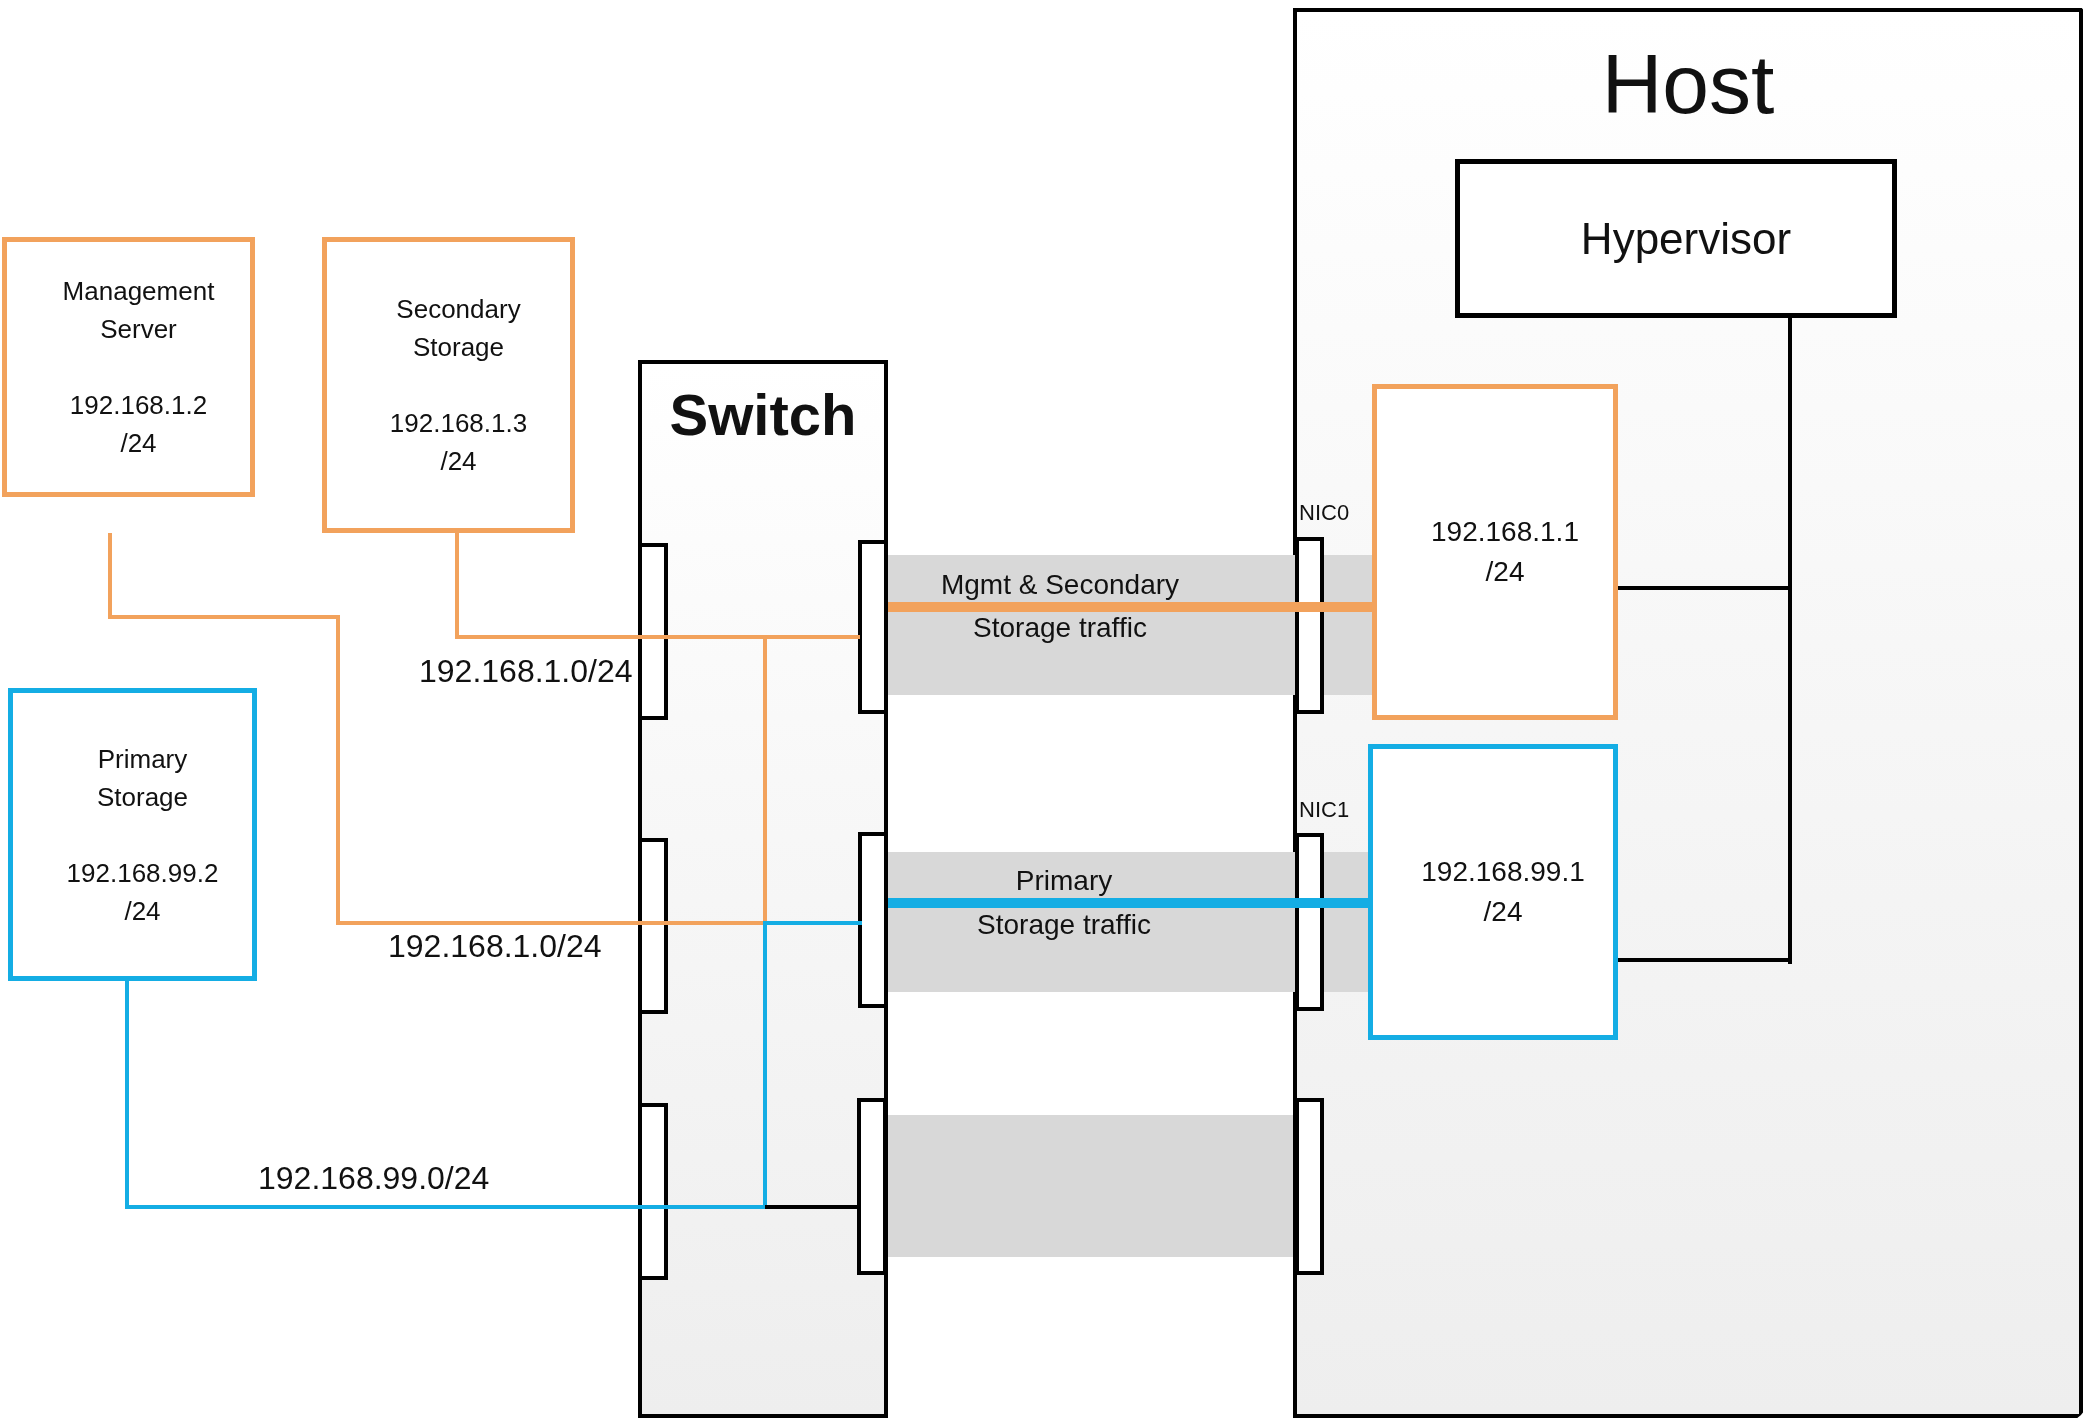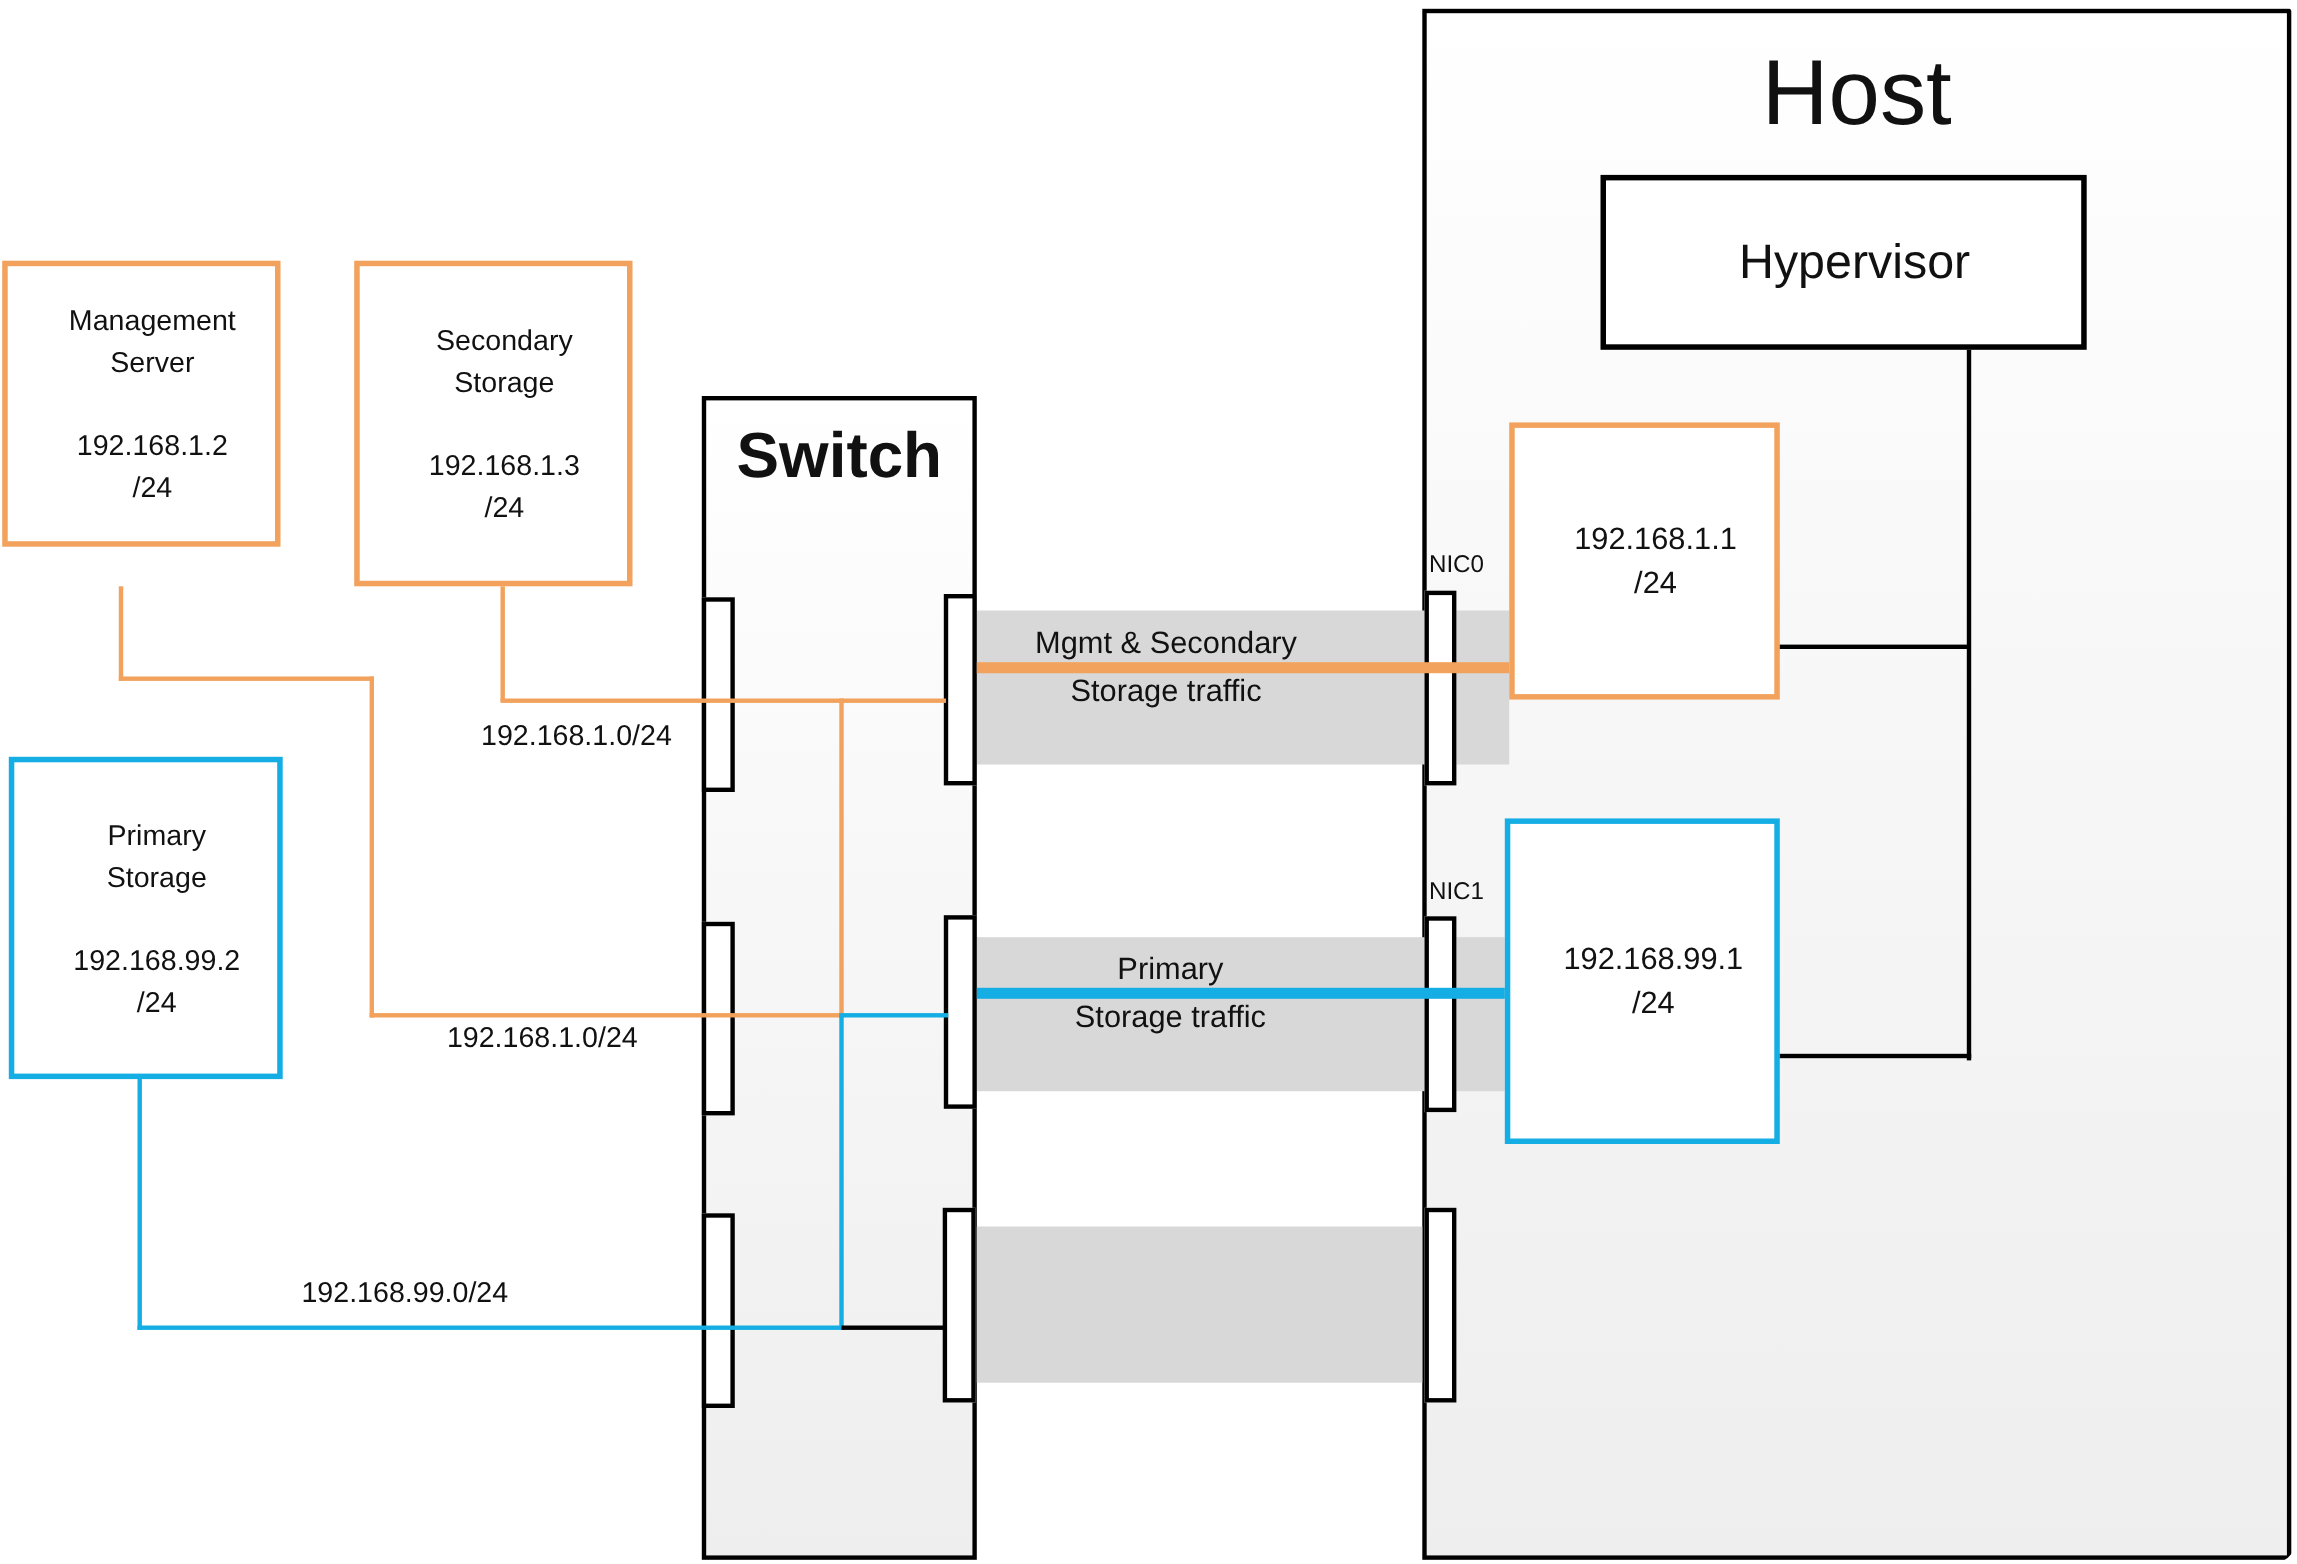--- a/index.html
+++ b/index.html
@@ -28,21 +28,21 @@
   
   .band{position:absolute;background:var(--band_gray);}
   
   .port{position:absolute;box-sizing:border-box;background:#ffffff;border:4px solid var(--black);}
   
   .seg{position:absolute;}
   .seg.orange{background:var(--orange);}
   .seg.blue{background:var(--blue);}
   .seg.black{background:var(--black);}
   
-  .lbl{position:absolute;font-size:26px;white-space:nowrap;}
+  .lbl{position:absolute;font-size:32px;white-space:nowrap;}
   .lbl.center{text-align:center;}
   .nic-lbl{position:absolute;font-size:22px;white-space:nowrap;}
   .band-lbl{position:absolute;text-align:center;font-size:28px;line-height:30px;white-space:nowrap;}
 </style>
 </head>
 <body>
 
 <div class="canvas">
 
   <div class="big-box" style="left:1293px;top:8px;width:790px;height:1410px;">
@@ -54,21 +54,21 @@
   </div>
 
   <div class="band" style="left:888px;top:555px;width:484px;height:140px;"></div>
   <div class="band" style="left:888px;top:852px;width:480px;height:140px;"></div>
   <div class="band" style="left:888px;top:1115px;width:405px;height:142px;"></div>
 
   <div class="node black-border" style="left:1455px;top:159px;width:442px;height:159px;font-size:44px;">
     <div>Hypervisor</div>
   </div>
 
-  <div class="node orange-border" style="left:1372px;top:384px;width:246px;height:252px;font-size:28px;line-height:40px;">
+  <div class="node orange-border" style="left:1372px;top:384px;width:246px;height:336px;font-size:28px;line-height:40px;">
     <div>192.168.1.1</div>
     <div>/24</div>
   </div>
 
   <div class="node blue-border" style="left:1368px;top:744px;width:250px;height:296px;font-size:28px;line-height:40px;">
     <div>192.168.99.1</div>
     <div>/24</div>
   </div>
 
   <div class="node orange-border" style="left:2px;top:237px;width:253px;height:260px;">

